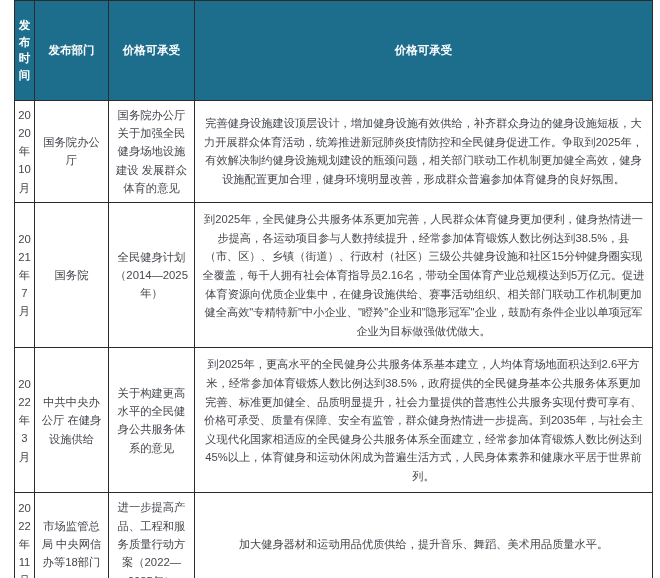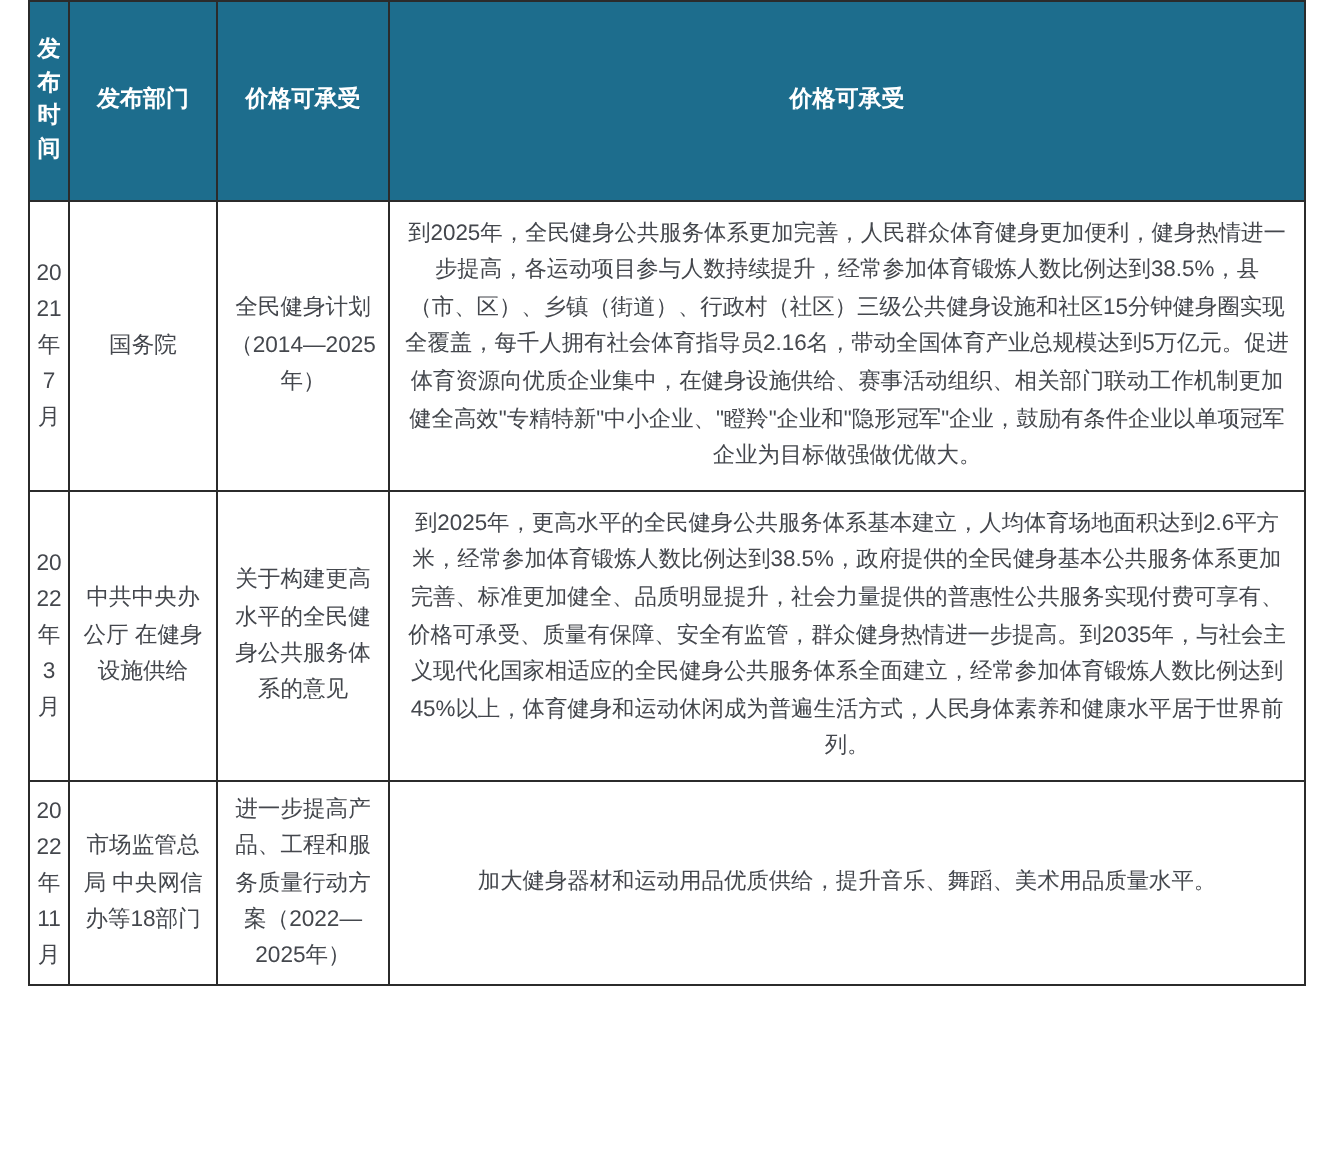--- a/index.html
+++ b/index.html
@@ -126,20 +126,26 @@
     <table class="policy">
       <thead>
         <tr>
           <th class="col-time">发布时间</th>
           <th class="col-dept">发布部门</th>
           <th class="col-policy">价格可承受</th>
           <th class="col-main">价格可承受</th>
         </tr>
       </thead>
       <tbody>
+        <tr class="r0">
+          <td class="c-time">2020年10月</td>
+          <td class="c-dept">国务院办公厅</td>
+          <td class="c-policy">国务院办公厅关于加强全民健身场地设施建设 发展群众体育的意见</td>
+          <td class="c-main">完善健身设施建设顶层设计，增加健身设施有效供给，补齐群众身边的健身设施短板，大力开展群众体育活动，统筹推进新冠肺炎疫情防控和全民健身促进工作。争取到2025年，有效解决制约健身设施规划建设的瓶颈问题，相关部门联动工作机制更加健全高效，健身设施配置更加合理，健身环境明显改善，形成群众普遍参加体育健身的良好氛围。</td>
+        </tr>
         <tr class="r1">
           <td class="c-time">2021年7月</td>
           <td class="c-dept">国务院</td>
           <td class="c-policy">全民健身计划（2014—2025年）</td>
           <td class="c-main">到2025年，全民健身公共服务体系更加完善，人民群众体育健身更加便利，健身热情进一步提高，各运动项目参与人数持续提升，经常参加体育锻炼人数比例达到38.5%，县（市、区）、乡镇（街道）、行政村（社区）三级公共健身设施和社区15分钟健身圈实现全覆盖，每千人拥有社会体育指导员2.16名，带动全国体育产业总规模达到5万亿元。促进体育资源向优质企业集中，在健身设施供给、赛事活动组织、相关部门联动工作机制更加健全高效"专精特新"中小企业、"瞪羚"企业和"隐形冠军"企业，鼓励有条件企业以单项冠军企业为目标做强做优做大。</td>
         </tr>
         <tr class="r2">
           <td class="c-time">2022年3月</td>
           <td class="c-dept">中共中央办公厅 在健身设施供给</td>
           <td class="c-policy">关于构建更高水平的全民健身公共服务体系的意见</td>

